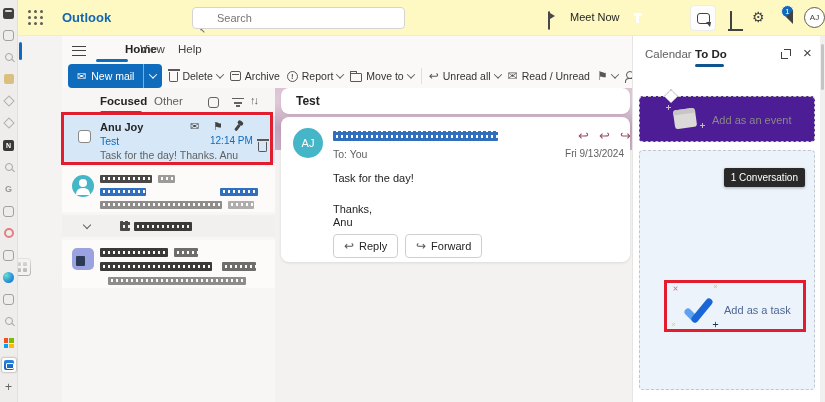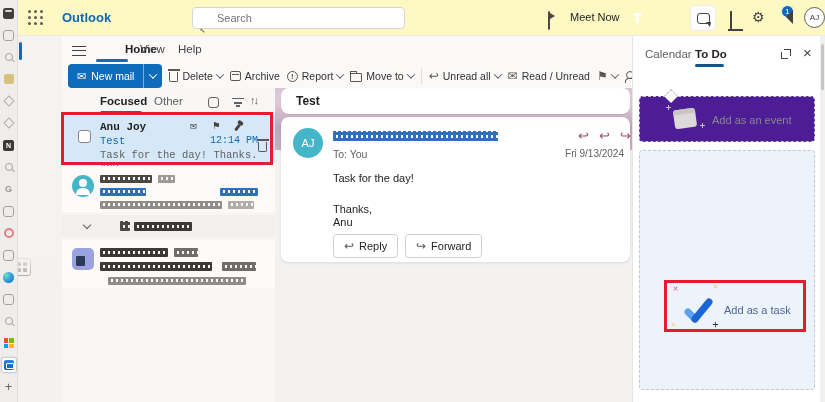--- a/index.html
+++ b/index.html
@@ -114,21 +114,21 @@
   .msglist { left:62px; top:88px; width:213px; height:314px; background:#f7f6f5; z-index:6; }
   .lt { position:absolute; font-size:11.5px; }
   .focused { left:38px; top:7px; font-weight:bold; color:#242424; }
   .fund { left:38px; top:23px; width:42px; height:2.5px; background:#0f6cbd; border-radius:2px; position:absolute; }
   .other { left:92px; top:7px; color:#616161; }
   .selsq { left:146px; top:9px; width:11px; height:11px; border:1.4px solid #616161; border-radius:3px; position:absolute; }
   .filt { left:170px; top:10px; width:12px; position:absolute; border-top:1.6px solid #616161; }
   .filt::before { content:""; position:absolute; left:2px; top:3px; width:8px; height:1.6px; background:#616161; }
   .filt::after { content:""; position:absolute; left:4px; top:6px; width:4px; height:1.6px; background:#616161; }
   .sort { left:188px; top:6px; position:absolute; font-size:11px; color:#616161; letter-spacing:-2px; }
-  .item { position:absolute; left:0; width:213px;font-family:Liberation Mono, monospace; }
+  .item { position:absolute; left:0; width:213px; }
   .i1 { top:28px; height:47px; background:#d6e8f8; }
   .cb { position:absolute; left:16px; top:14px; width:13px; height:13px; background:#fff; border:1px solid #8a8886; border-radius:3px; }
   .sender { position:absolute; left:38px; top:5px; font-size:11px; font-weight:bold; color:#242424; }
   .hovico { position:absolute; top:5px; font-size:11px; color:#424242; line-height:1; }
   .pinico { position:absolute; width:2.6px; height:7px; background:#424242; border-radius:1px; transform:rotate(38deg); }
   .pinico::before { content:""; position:absolute; left:-1.6px; top:-4px; width:6px; height:4px; background:#424242; border-radius:2px; }
   .subj { position:absolute; left:38px; top:19px; font-size:10.5px; color:#0f6cbd; }
   .time1 { position:absolute; left:148px; top:19px; font-size:10px; color:#0f6cbd; }
   .itrash { position:absolute; left:196px; top:24px; color:#616161; }
   .preview { position:absolute; left:38px; top:33px; font-size:10.5px; color:#616161; }
@@ -469,20 +469,21 @@
 
   <div class="md-card1">
     <span class="notch"></span>
     <span class="calspark"></span>
     <span class="gspark" style="left:26px; top:8px;"></span>
     <span class="gspark" style="left:60px; top:26px;"></span>
     <span class="md-hint1">Add as an event</span>
   </div>
 
   <div class="md-card2">
+    <span class="convbadge">1 Conversation</span>
     <span class="todoicon">
       <svg width="36" height="36" viewBox="0 0 36 36">
         <path d="M8 21 L15 28" stroke="#5ea2ef" stroke-width="7" stroke-linecap="round" fill="none"></path>
         <path d="M15 28 L29 11" stroke="#1b66d6" stroke-width="7" stroke-linecap="round" fill="none"></path>
       </svg>
       <span class="spark sp-star" style="left:-8px; top:-6px; color:#e858a1;"></span>
       <span class="spark sp-star" style="left:32px; top:-8px; color:#f6c33c; transform:rotate(45deg) scale(.6);"></span>
       <span class="spark sp-star" style="left:-10px; top:30px; color:#f6c33c; transform:rotate(45deg) scale(.65);"></span>
       <span class="spark" style="left:32px; top:30px; color:#1d3557; transform:scale(.8);"></span>
     </span>

